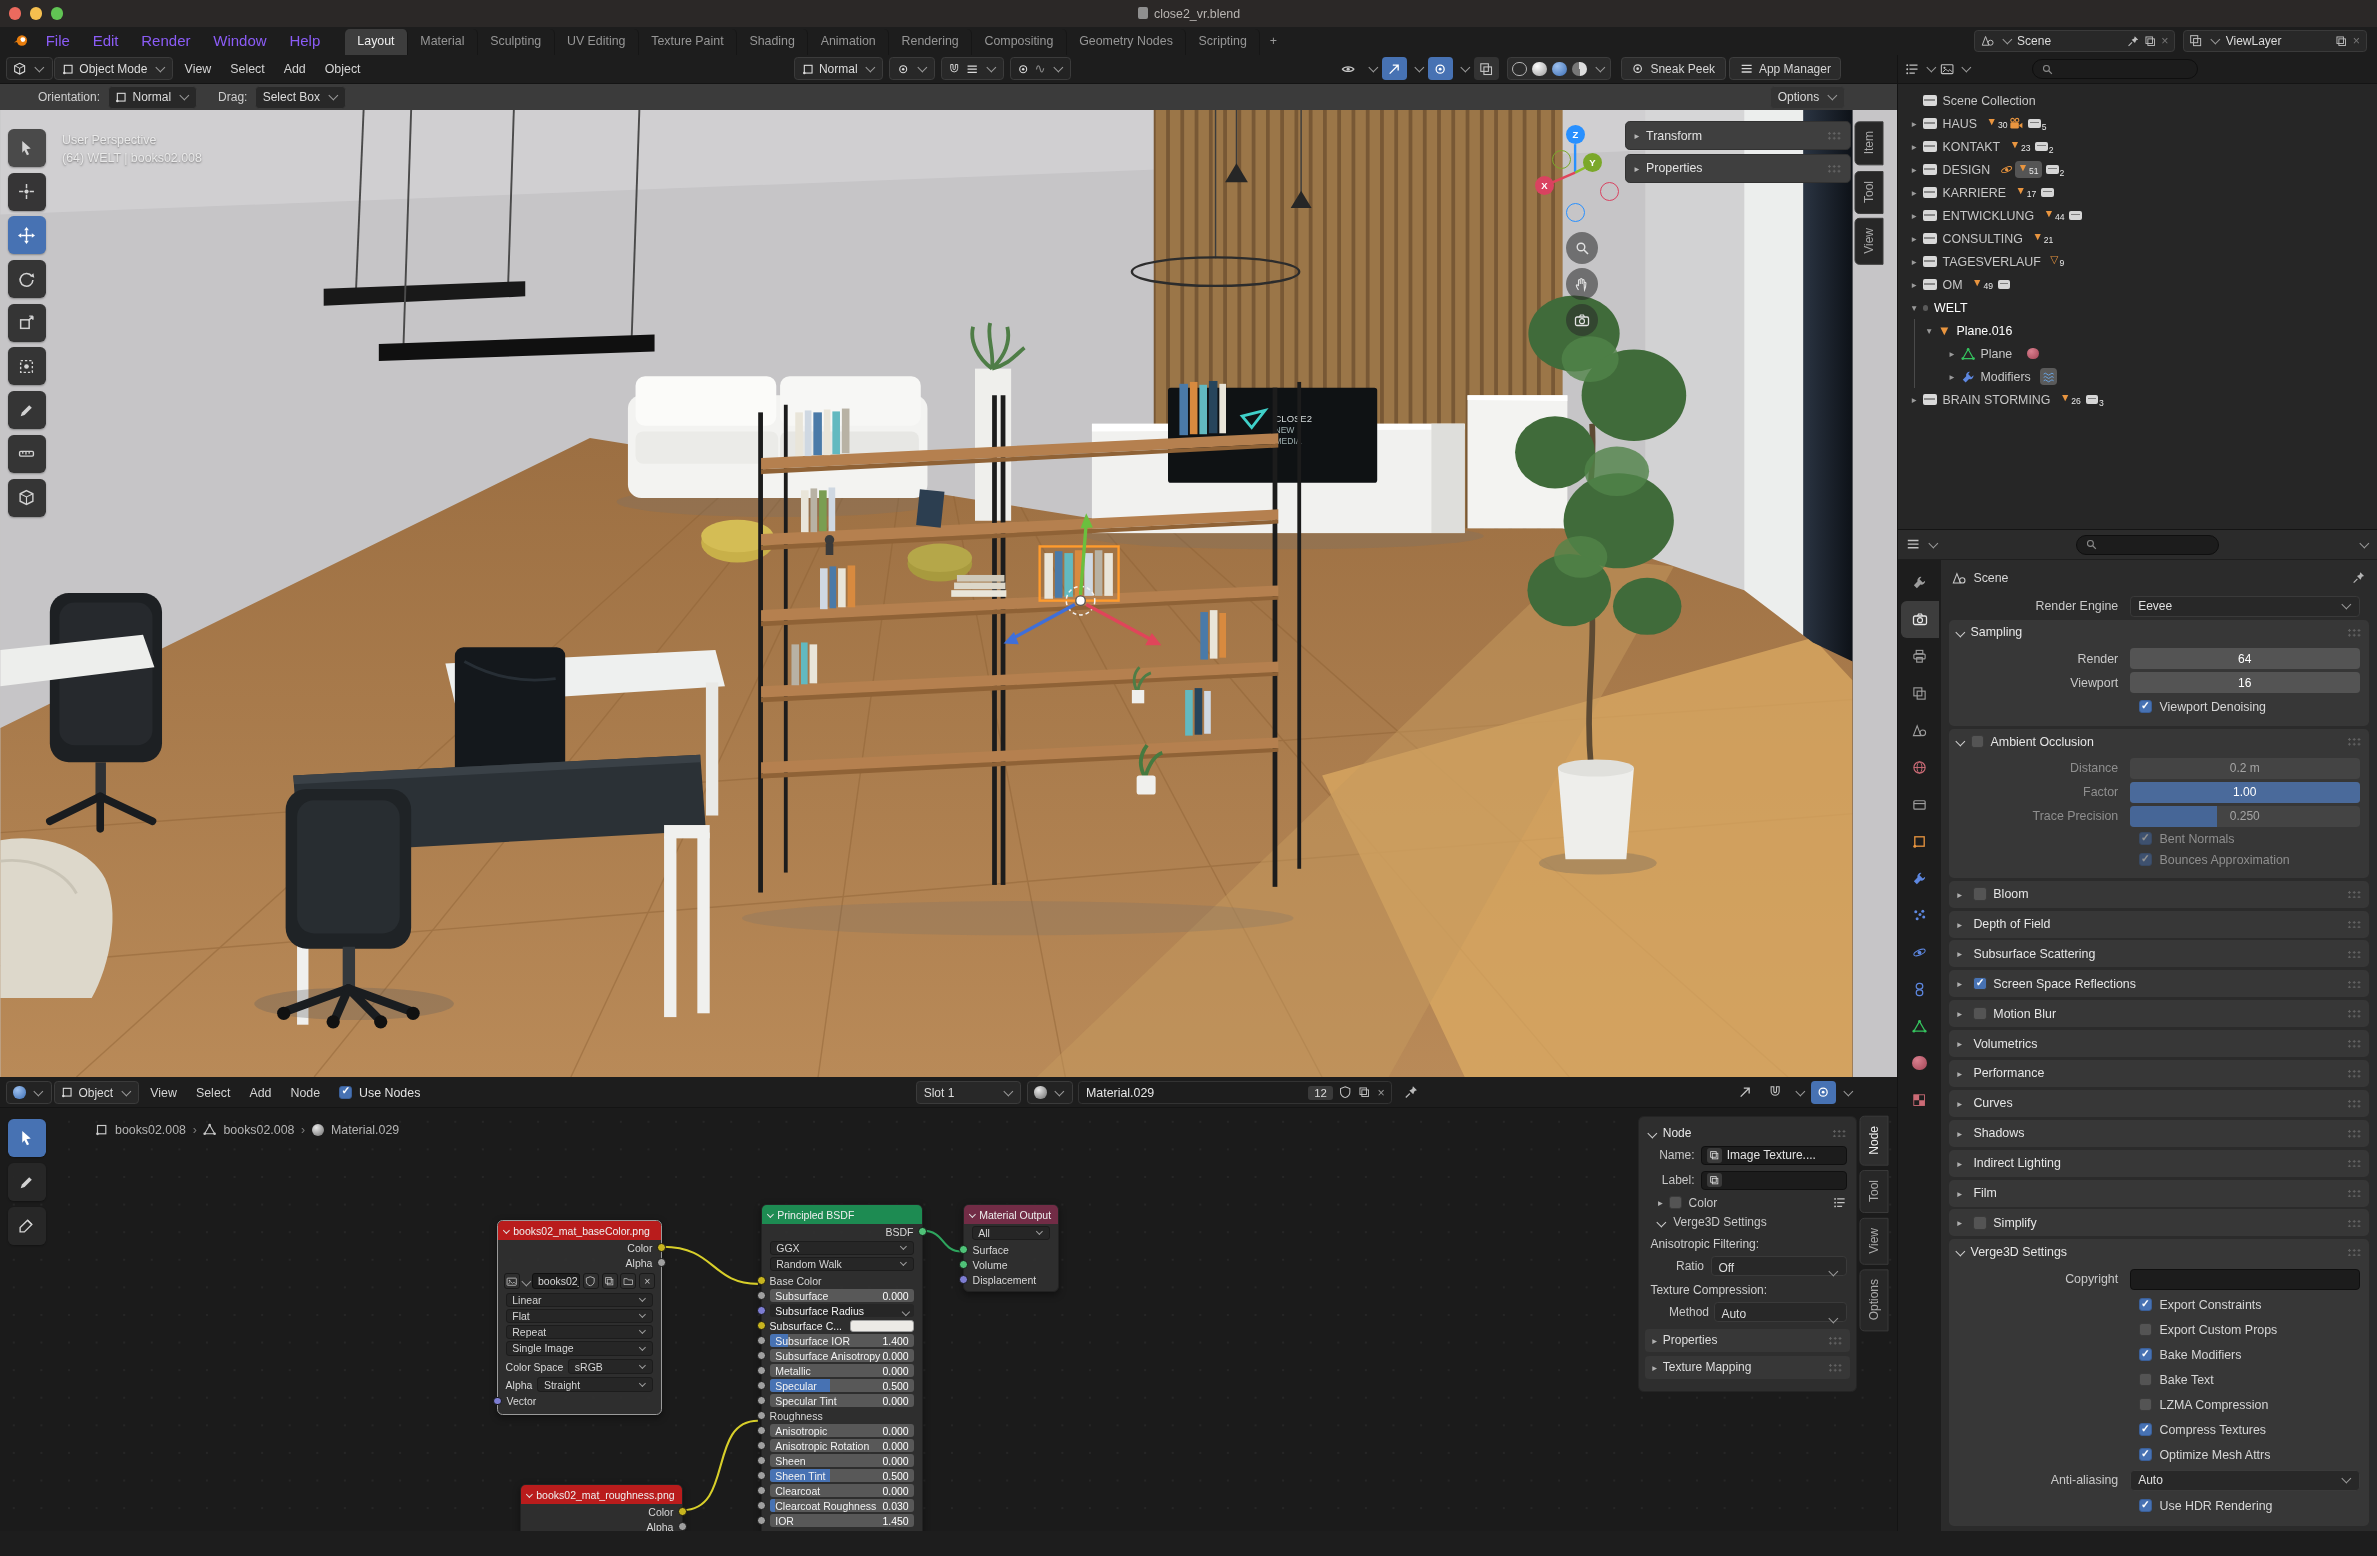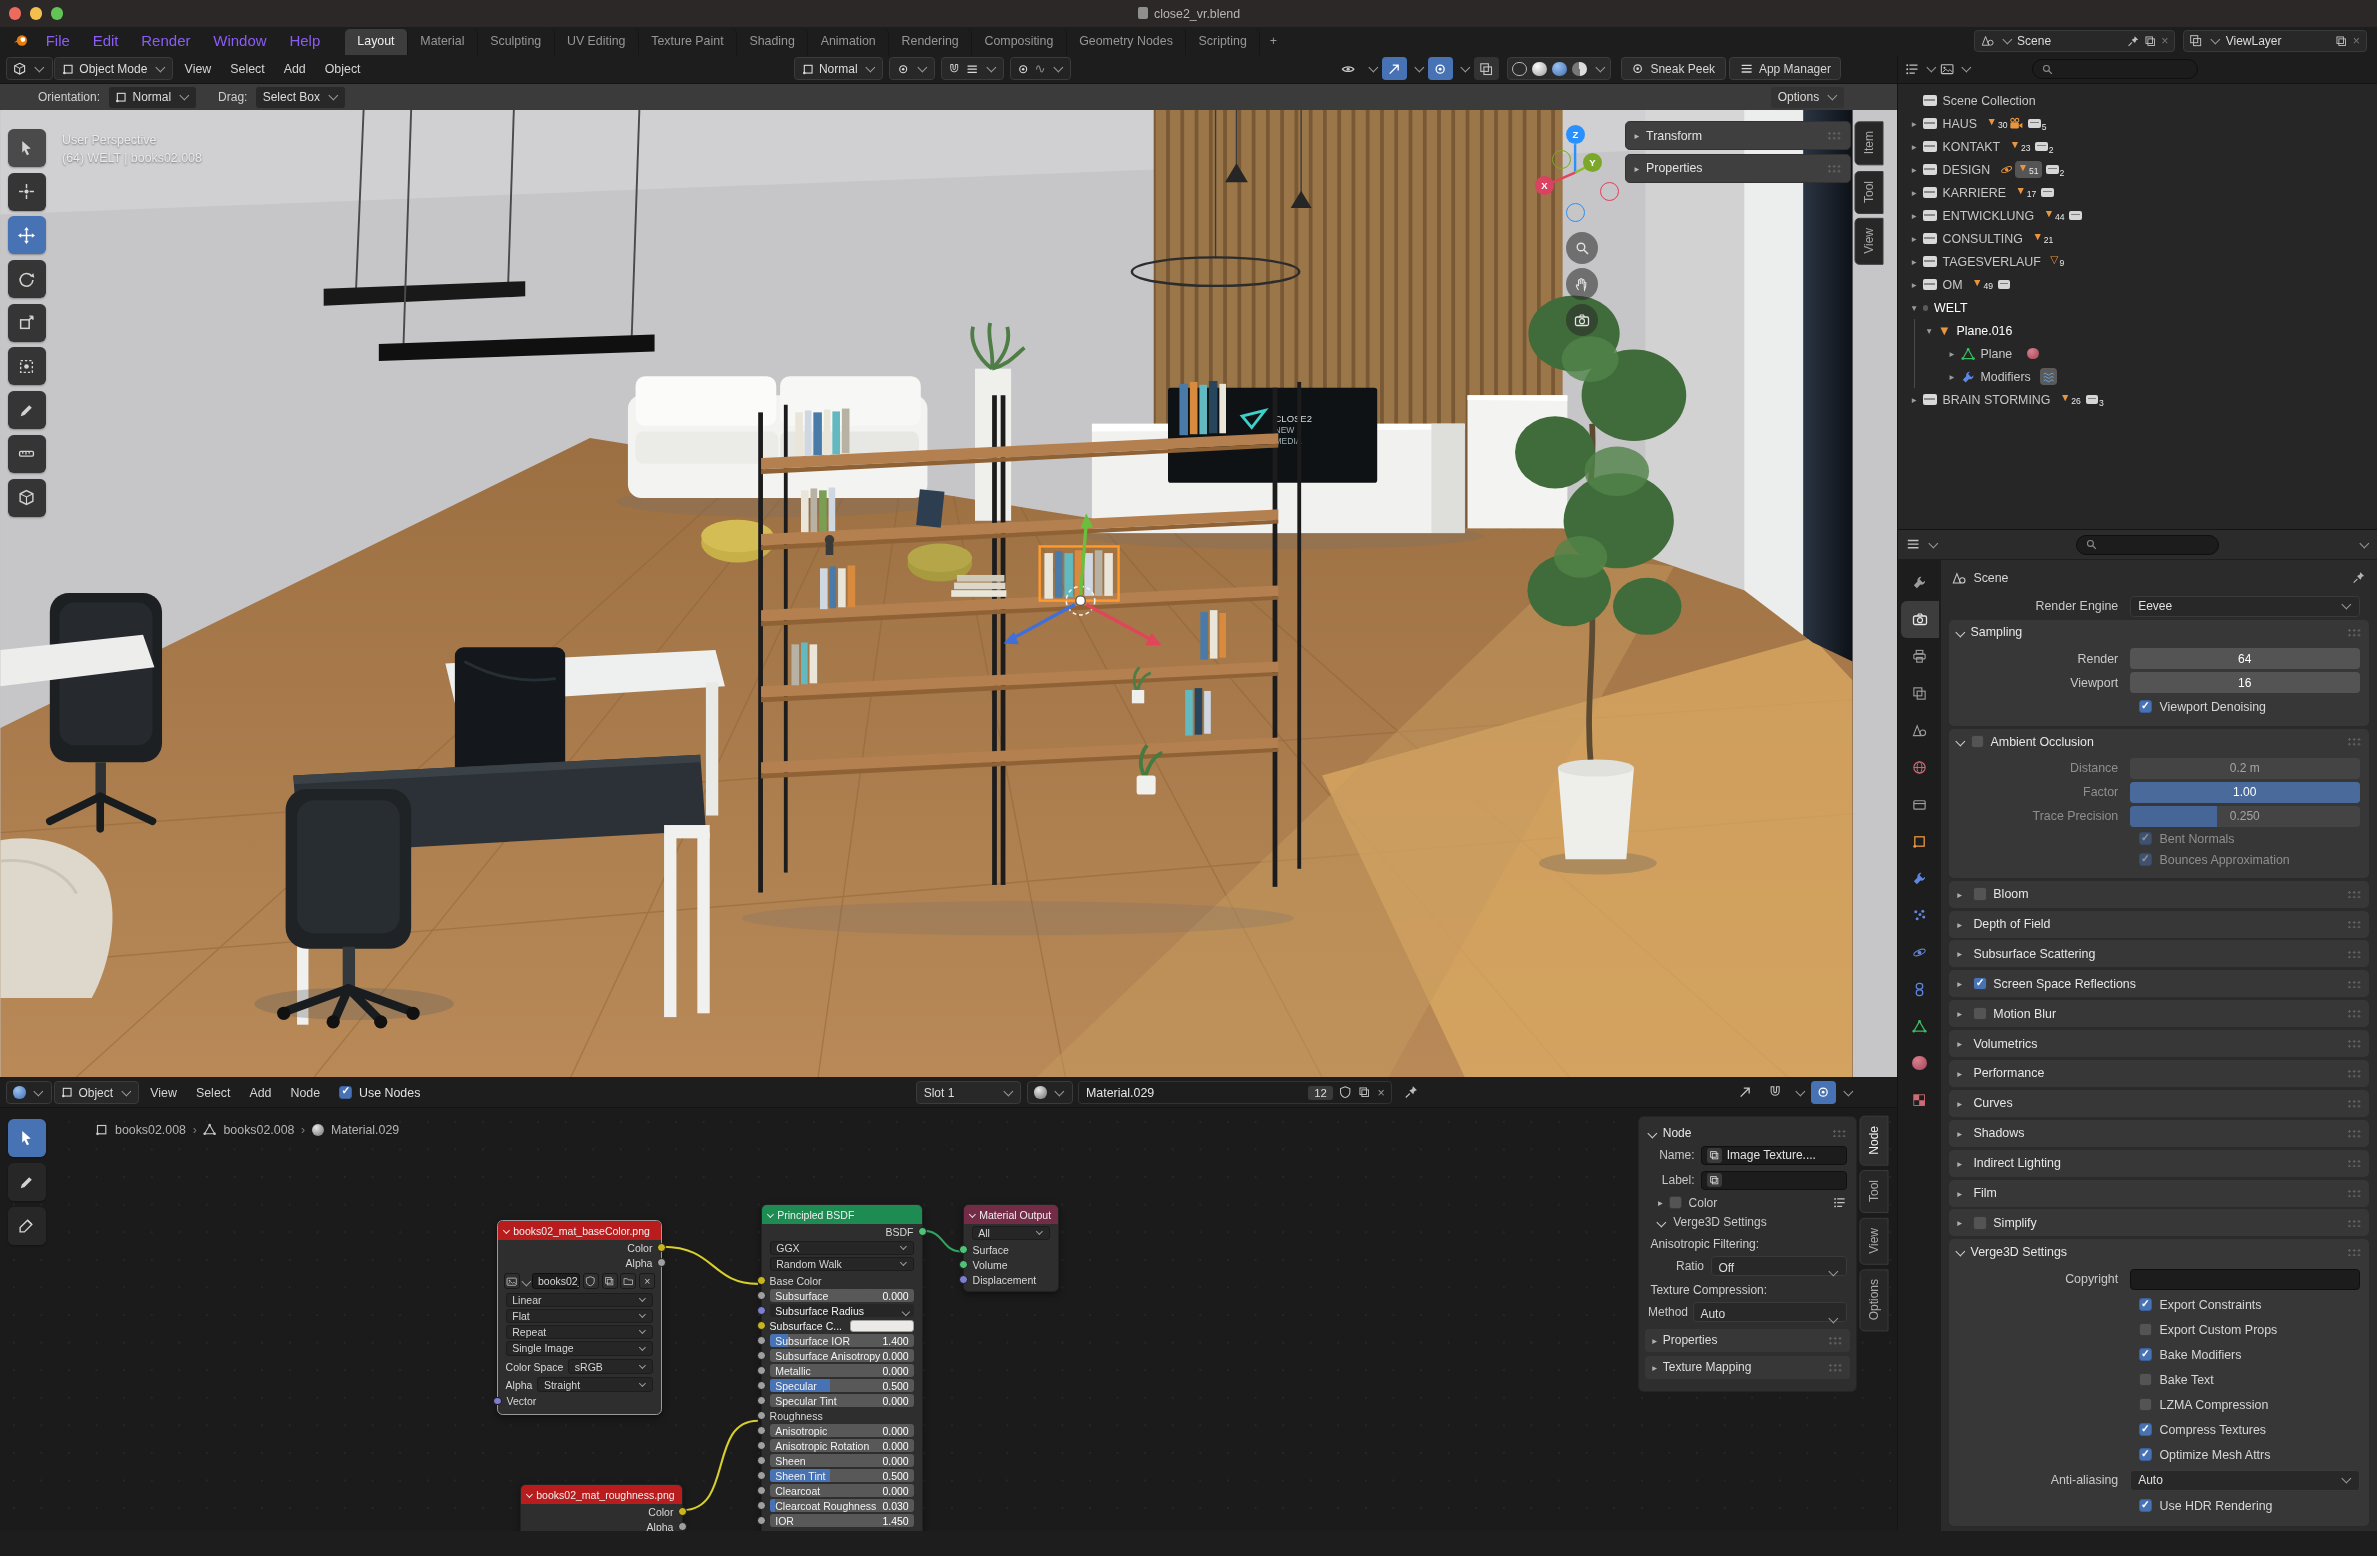--- a/index.html
+++ b/index.html
@@ -1297,21 +1297,21 @@
         </div>
       <div class="sublab">Anisotropic Filtering:</div>
       <div class="row" style="padding-left:27px">
           <span class="lab" style="width:38px">Ratio</span>
           <div class="drop">
             <span>Off</span>
             <span class="chev" style="margin-left:auto"></span>
           </div>
         </div>
       <div class="sublab">Texture Compression:</div>
-      <div class="row" style="padding-left:9px">
+      <div class="row" style="padding-left:30px">
           <span class="lab" style="width:38px">Method</span>
           <div class="drop">
             <span>Auto</span>
             <span class="chev" style="margin-left:auto"></span>
           </div>
         </div>
       <div class="bar">
           <span style="color:#b0b0b0;font-size:9.5px">▸</span>
           <span>Properties</span>
           <span class="grip"></span>

